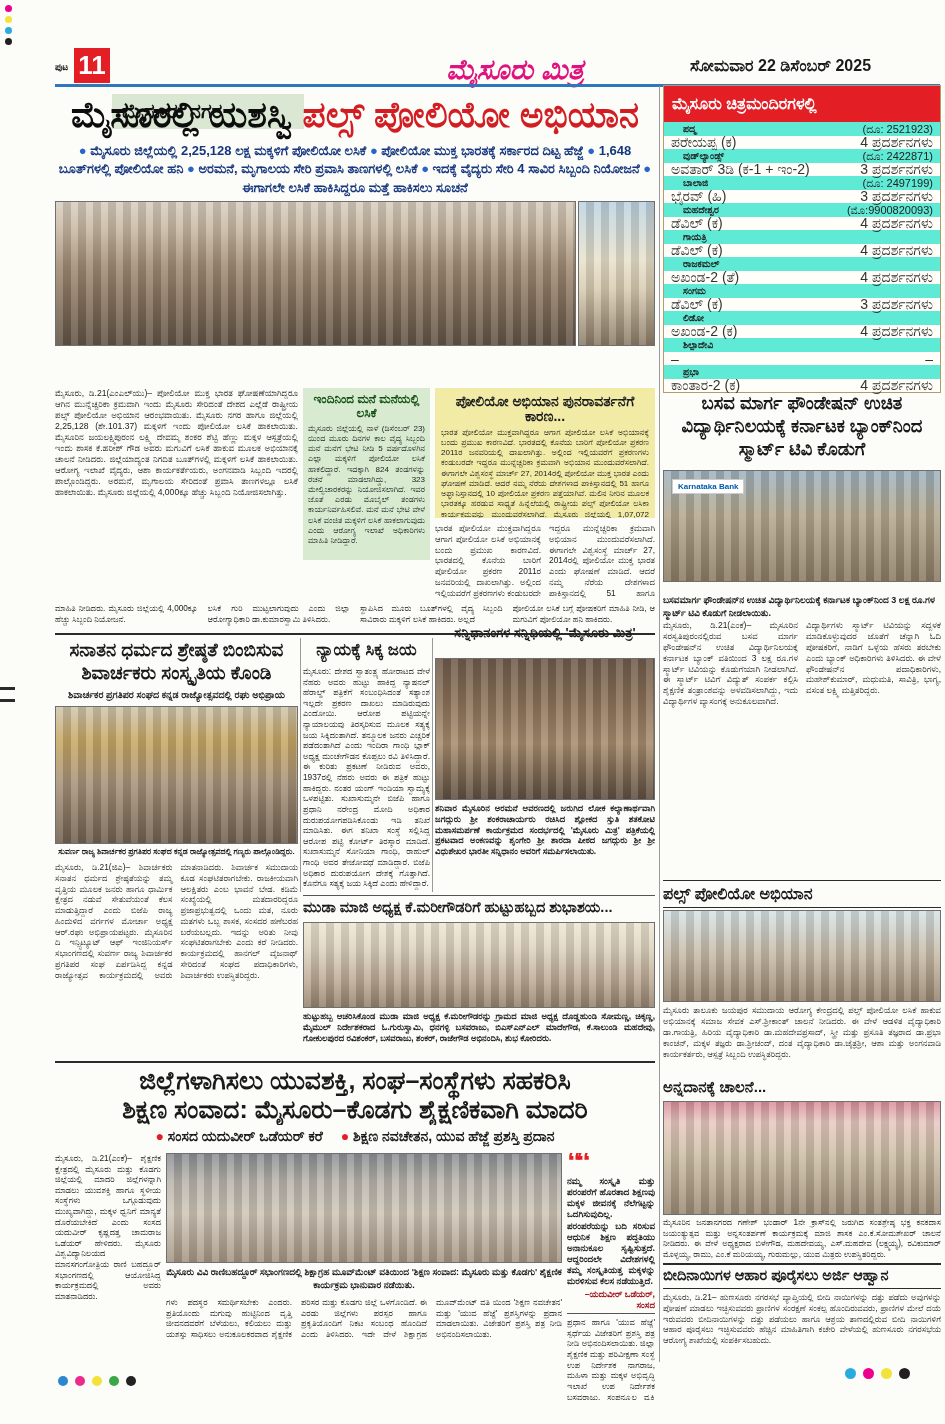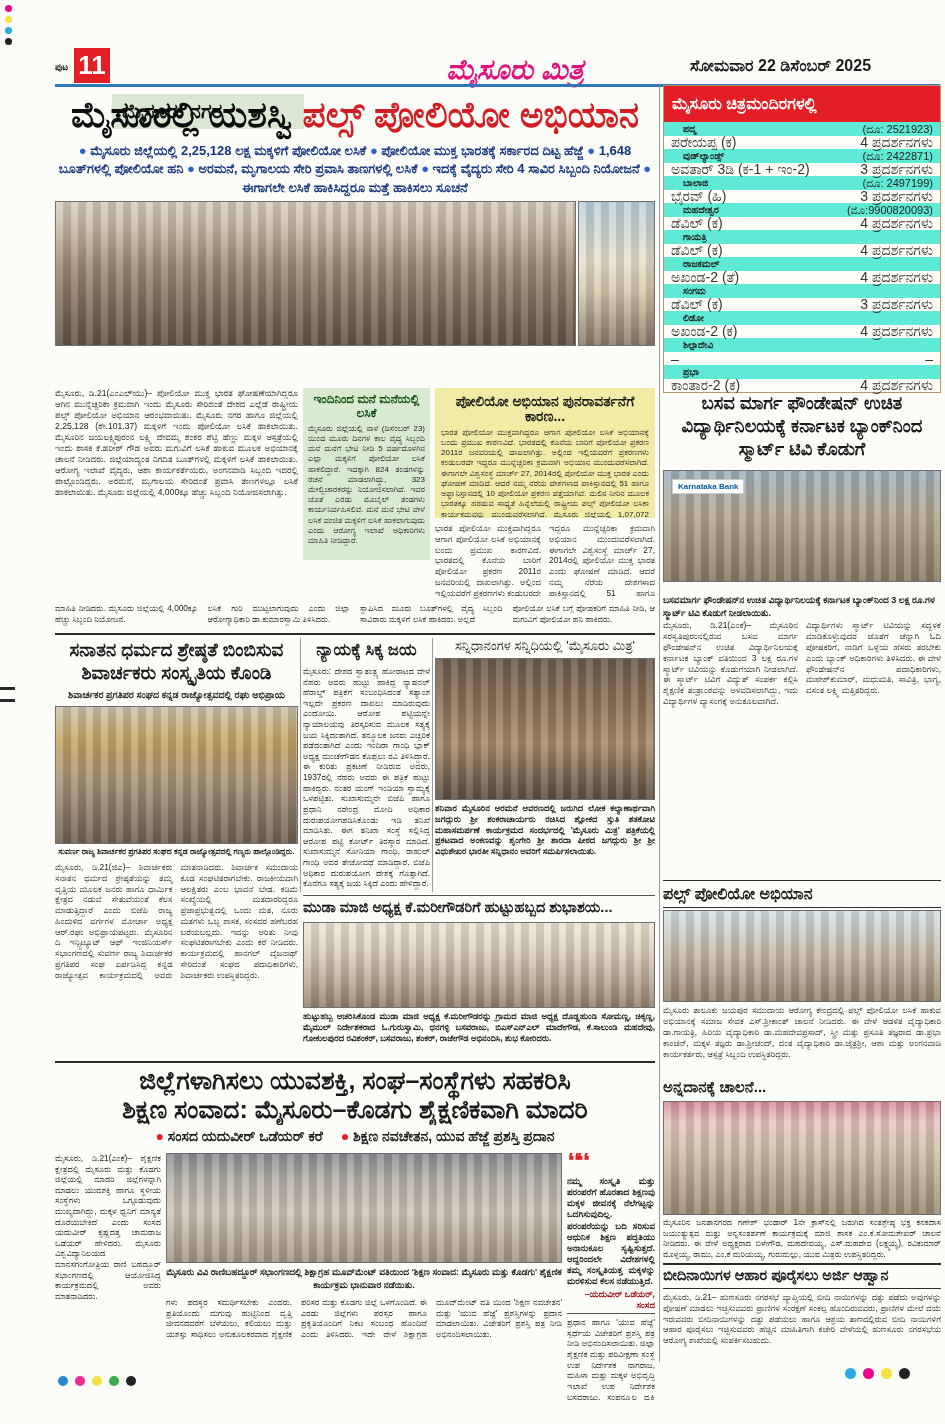--- a/index.html
+++ b/index.html
@@ -105,21 +105,21 @@
   <div class="a ctr" style="left:55px;top:847px;width:243px;height:12px;font-size:7.8px;font-weight:bold;overflow:hidden;white-space:nowrap;">ಸುವರ್ಣ ರಾಜ್ಯ ಶಿವಾರ್ಚಕರ ಪ್ರಗತಿಪರ ಸಂಘದ ಕನ್ನಡ ರಾಜ್ಯೋತ್ಸವದಲ್ಲಿ ಗಣ್ಯರು ಪಾಲ್ಗೊಂಡಿದ್ದರು.</div>
   <div class="a jt cols2" style="left:55px;top:862px;width:243px;height:196px;font-size:8.4px;">ಮೈಸೂರು, ಡಿ.21(ಜಿಎ)– ಶಿವಾರ್ಚಕರು ಸನಾತನ ಧರ್ಮದ ಶ್ರೇಷ್ಠತೆಯನ್ನು ತಮ್ಮ ವೃತ್ತಿಯ ಮೂಲಕ ಜನರು ಹಾಗೂ ಧಾರ್ಮಿಕ ಕ್ಷೇತ್ರದ ನಡುವೆ ಸೇತುವೆಯಂತೆ ಕೆಲಸ ಮಾಡುತ್ತಿದ್ದಾರೆ ಎಂದು ಬಿಜೆಪಿ ರಾಜ್ಯ ಹಿಂದುಳಿದ ವರ್ಗಗಳ ಮೋರ್ಚಾ ಅಧ್ಯಕ್ಷ ಆರ್.ರಘು ಅಭಿಪ್ರಾಯಪಟ್ಟರು. ಮೈಸೂರಿನ ದಿ ಇನ್ಸ್ಟಿಟ್ಯೂಟ್ ಆಫ್ ಇಂಜಿನಿಯರ್ಸ್ ಸಭಾಂಗಣದಲ್ಲಿ ಸುವರ್ಣ ರಾಜ್ಯ ಶಿವಾರ್ಚಕರ ಪ್ರಗತಿಪರ ಸಂಘ ಏರ್ಪಡಿಸಿದ್ದ ಕನ್ನಡ ರಾಜ್ಯೋತ್ಸವ ಕಾರ್ಯಕ್ರಮದಲ್ಲಿ ಅವರು ಮಾತನಾಡಿದರು. ಶಿವಾರ್ಚಕ ಸಮುದಾಯ ಕೂಡ ಸಂಘಟಿತರಾಗಬೇಕು. ರಾಜಕೀಯವಾಗಿ ಆಲಕ್ಷಿತರು ಎಂಬ ಭಾವನೆ ಬೇಡ. ಕಡಿಮೆ ಸಂಖ್ಯೆಯಲ್ಲಿ ಮತದಾರರಿದ್ದರೂ ಪ್ರಜಾಪ್ರಭುತ್ವದಲ್ಲಿ ಒಂದು ಮತ, ನೂರು ಮತಗಳು ಒಬ್ಬ ಶಾಸಕ, ಸಂಸದರ ಹಣೆಬರಹ ಬರೆಯಬಲ್ಲದು. ಇದನ್ನು ಅರಿತು ನೀವು ಸಂಘಟಿತರಾಗಬೇಕು ಎಂದು ಕರೆ ನೀಡಿದರು. ಕಾರ್ಯಕ್ರಮದಲ್ಲಿ ಹಾನಗಲ್ ವೈಜನಾಥ್ ಸೇರಿದಂತೆ ಸಂಘದ ಪದಾಧಿಕಾರಿಗಳು, ಶಿವಾರ್ಚಕರು ಉಪಸ್ಥಿತರಿದ್ದರು.</div>
 
   <div class="a vrule" style="left:300px;top:638px;width:1px;height:254px;"></div>
 
   <div class="a ctr" style="left:303px;top:640px;width:127px;height:22px;font-size:16.5px;font-weight:bold;white-space:nowrap;overflow:hidden;">ನ್ಯಾಯಕ್ಕೆ ಸಿಕ್ಕ ಜಯ</div>
   <div class="a jt" style="left:303px;top:666px;width:127px;height:226px;font-size:8.3px;">ಮೈಸೂರು: ದೇಶದ ಸ್ವಾತಂತ್ರ್ಯ ಹೋರಾಟದ ವೇಳೆ ನೆಹರು ಅವರು ಹುಟ್ಟು ಹಾಕಿದ್ದ ನ್ಯಾಷನಲ್ ಹೆರಾಲ್ಡ್ ಪತ್ರಿಕೆಗೆ ಸಂಬಂಧಿಸಿದಂತೆ ಸತ್ಯಾಂಶ ಇಲ್ಲದೇ ಪ್ರಕರಣ ದಾಖಲು ಮಾಡಿರುವುದು ಎಂದೋಯಿ. ಆರೋಪ ಪಟ್ಟಿಯನ್ನೇ ನ್ಯಾಯಾಲಯವು ತಿರಸ್ಕರಿಸುವ ಮೂಲಕ ಸತ್ಯಕ್ಕೆ ಜಯ ಸಿಕ್ಕಿದಂತಾಗಿದೆ. ತನ್ಮೂಲಕ ಜನರು ಎಚ್ಚರಿಕೆ ಪಡೆದಂತಾಗಿದೆ ಎಂದು ಇಂದಿರಾ ಗಾಂಧಿ ಬ್ಲಾಕ್ ಅಧ್ಯಕ್ಷ ಮಂಚೇಗೌಡನ ಕೊಪ್ಪಲು ರವಿ ತಿಳಿಸಿದ್ದಾರೆ. ಈ ಕುರಿತು ಪ್ರಕಟಣೆ ನೀಡಿರುವ ಅವರು, 1937ರಲ್ಲಿ ನೆಹರು ಅವರು ಈ ಪತ್ರಿಕೆ ಹುಟ್ಟು ಹಾಕಿದ್ದರು. ನಂತರ ಯಂಗ್ ಇಂಡಿಯಾ ಸ್ವಾಮ್ಯಕ್ಕೆ ಒಳಪಟ್ಟಿತು. ಸುಖಾಸುಮ್ಮನೇ ಬಿಜೆಪಿ ಹಾಗೂ ಪ್ರಧಾನಿ ನರೇಂದ್ರ ಮೋದಿ ಅಧಿಕಾರ ದುರುಪಯೋಗಪಡಿಸಿಕೊಂಡು ಇಡಿ ತನಿಖೆ ಮಾಡಿಸಿತು. ಈಗ ತನಿಖಾ ಸಂಸ್ಥೆ ಸಲ್ಲಿಸಿದ್ದ ಆರೋಪ ಪಟ್ಟಿ ಕೋರ್ಟ್ ತಿರಸ್ಕಾರ ಮಾಡಿದೆ. ಸುಖಾಸುಮ್ಮನೆ ಸೋನಿಯಾ ಗಾಂಧಿ, ರಾಹುಲ್ ಗಾಂಧಿ ಅವರ ತೇಜೋವಧೆ ಮಾಡಿದ್ದಾರೆ. ಬಿಜೆಪಿ ಅಧಿಕಾರ ದುರುಪಯೋಗ ದೇಶಕ್ಕೆ ಗೊತ್ತಾಗಿದೆ. ಕೊನೆಗೂ ಸತ್ಯಕ್ಕೆ ಜಯ ಸಿಕ್ಕಿದೆ ಎಂದು ಹೇಳಿದ್ದಾರೆ.</div>
 
   <div class="a vrule" style="left:432px;top:638px;width:1px;height:254px;"></div>
 
-  <div class="a ctr" style="left:435px;top:638px;width:220px;height:18px;font-size:13px;font-weight:normal;white-space:nowrap;overflow:hidden;">ಸನ್ನಿಧಾನಂಗಳ ಸನ್ನಿಧಿಯಲ್ಲಿ 'ಮೈಸೂರು ಮಿತ್ರ'</div>
+  <div class="a ctr" style="left:435px;top:625px;width:220px;height:18px;font-size:13px;font-weight:bold;white-space:nowrap;overflow:hidden;">ಸನ್ನಿಧಾನಂಗಳ ಸನ್ನಿಧಿಯಲ್ಲಿ 'ಮೈಸೂರು ಮಿತ್ರ'</div>
   <div class="photo ph-indoor" style="left:435px;top:658px;width:220px;height:142px;"></div>
   <div class="a jt" style="left:435px;top:803px;width:220px;height:88px;font-size:8.4px;font-weight:bold;">ಶನಿವಾರ ಮೈಸೂರಿನ ಅರಮನೆ ಆವರಣದಲ್ಲಿ ಜರುಗಿದ ಲೋಕ ಕಲ್ಯಾಣಾರ್ಥವಾಗಿ ಜಗದ್ಗುರು ಶ್ರೀ ಶಂಕರಾಚಾರ್ಯರು ರಚಿಸಿದ ಶ್ಲೋಕದ ಸ್ತುತಿ ಶತಕೋಟಿ ಮಹಾಸಮರ್ಪಣೆ ಕಾರ್ಯಕ್ರಮದ ಸಂದರ್ಭದಲ್ಲಿ 'ಮೈಸೂರು ಮಿತ್ರ' ಪತ್ರಿಕೆಯಲ್ಲಿ ಪ್ರಕಟವಾದ ಅಂಕಣವನ್ನು ಶೃಂಗೇರಿ ಶ್ರೀ ಶಾರದಾ ಪೀಠದ ಜಗದ್ಗುರು ಶ್ರೀ ಶ್ರೀ ವಿಧುಶೇಖರ ಭಾರತೀ ಸನ್ನಿಧಾನಂ ಅವರಿಗೆ ಸಮರ್ಪಿಸಲಾಯಿತು.</div>
 
   <div class="a vrule" style="left:303px;top:895px;width:352px;height:1px;background:#555;"></div>
   <div class="a" style="left:303px;top:899px;width:352px;height:20px;font-size:14.5px;font-weight:bold;white-space:nowrap;overflow:hidden;">ಮುಡಾ ಮಾಜಿ ಅಧ್ಯಕ್ಷ ಕೆ.ಮರೀಗೌಡರಿಗೆ ಹುಟ್ಟುಹಬ್ಬದ ಶುಭಾಶಯ...</div>
   <div class="photo ph-crowd2" style="left:303px;top:922px;width:352px;height:86px;"></div>
   <div class="a jt" style="left:303px;top:1011px;width:352px;height:46px;font-size:8.4px;font-weight:bold;line-height:1.32;">ಹುಟ್ಟುಹಬ್ಬ ಆಚರಿಸಿಕೊಂಡ ಮುಡಾ ಮಾಜಿ ಅಧ್ಯಕ್ಷ ಕೆ.ಮರೀಗೌಡರನ್ನು ಗ್ರಾಮದ ಮಾಜಿ ಅಧ್ಯಕ್ಷ ದೊಡ್ಡಹುಂಡಿ ಸೋಮಣ್ಣ, ಚಿಕ್ಕಣ್ಣ, ಮೈಮುಲ್ ನಿರ್ದೇಶಕರಾದ ಓ.ಗುರುಸ್ವಾಮಿ, ಧನಗಳ್ಳಿ ಬಸವರಾಜು, ಬಿಎಸ್ಎನ್ಎಲ್ ಮಾದೇಗೌಡ, ಕೆ.ಸಾಲುಂಡಿ ಮಹದೇವು, ಗೋಕುಲಪುರದ ರವಿಶಂಕರ್, ಬಸವರಾಜು, ಶಂಕರ್, ರಾಜೇಗೌಡ ಅಭಿನಂದಿಸಿ, ಶುಭ ಕೋರಿದರು.</div>
 
   <div class="a rule" style="left:55px;top:1061px;width:600px;height:2px;"></div>
 

